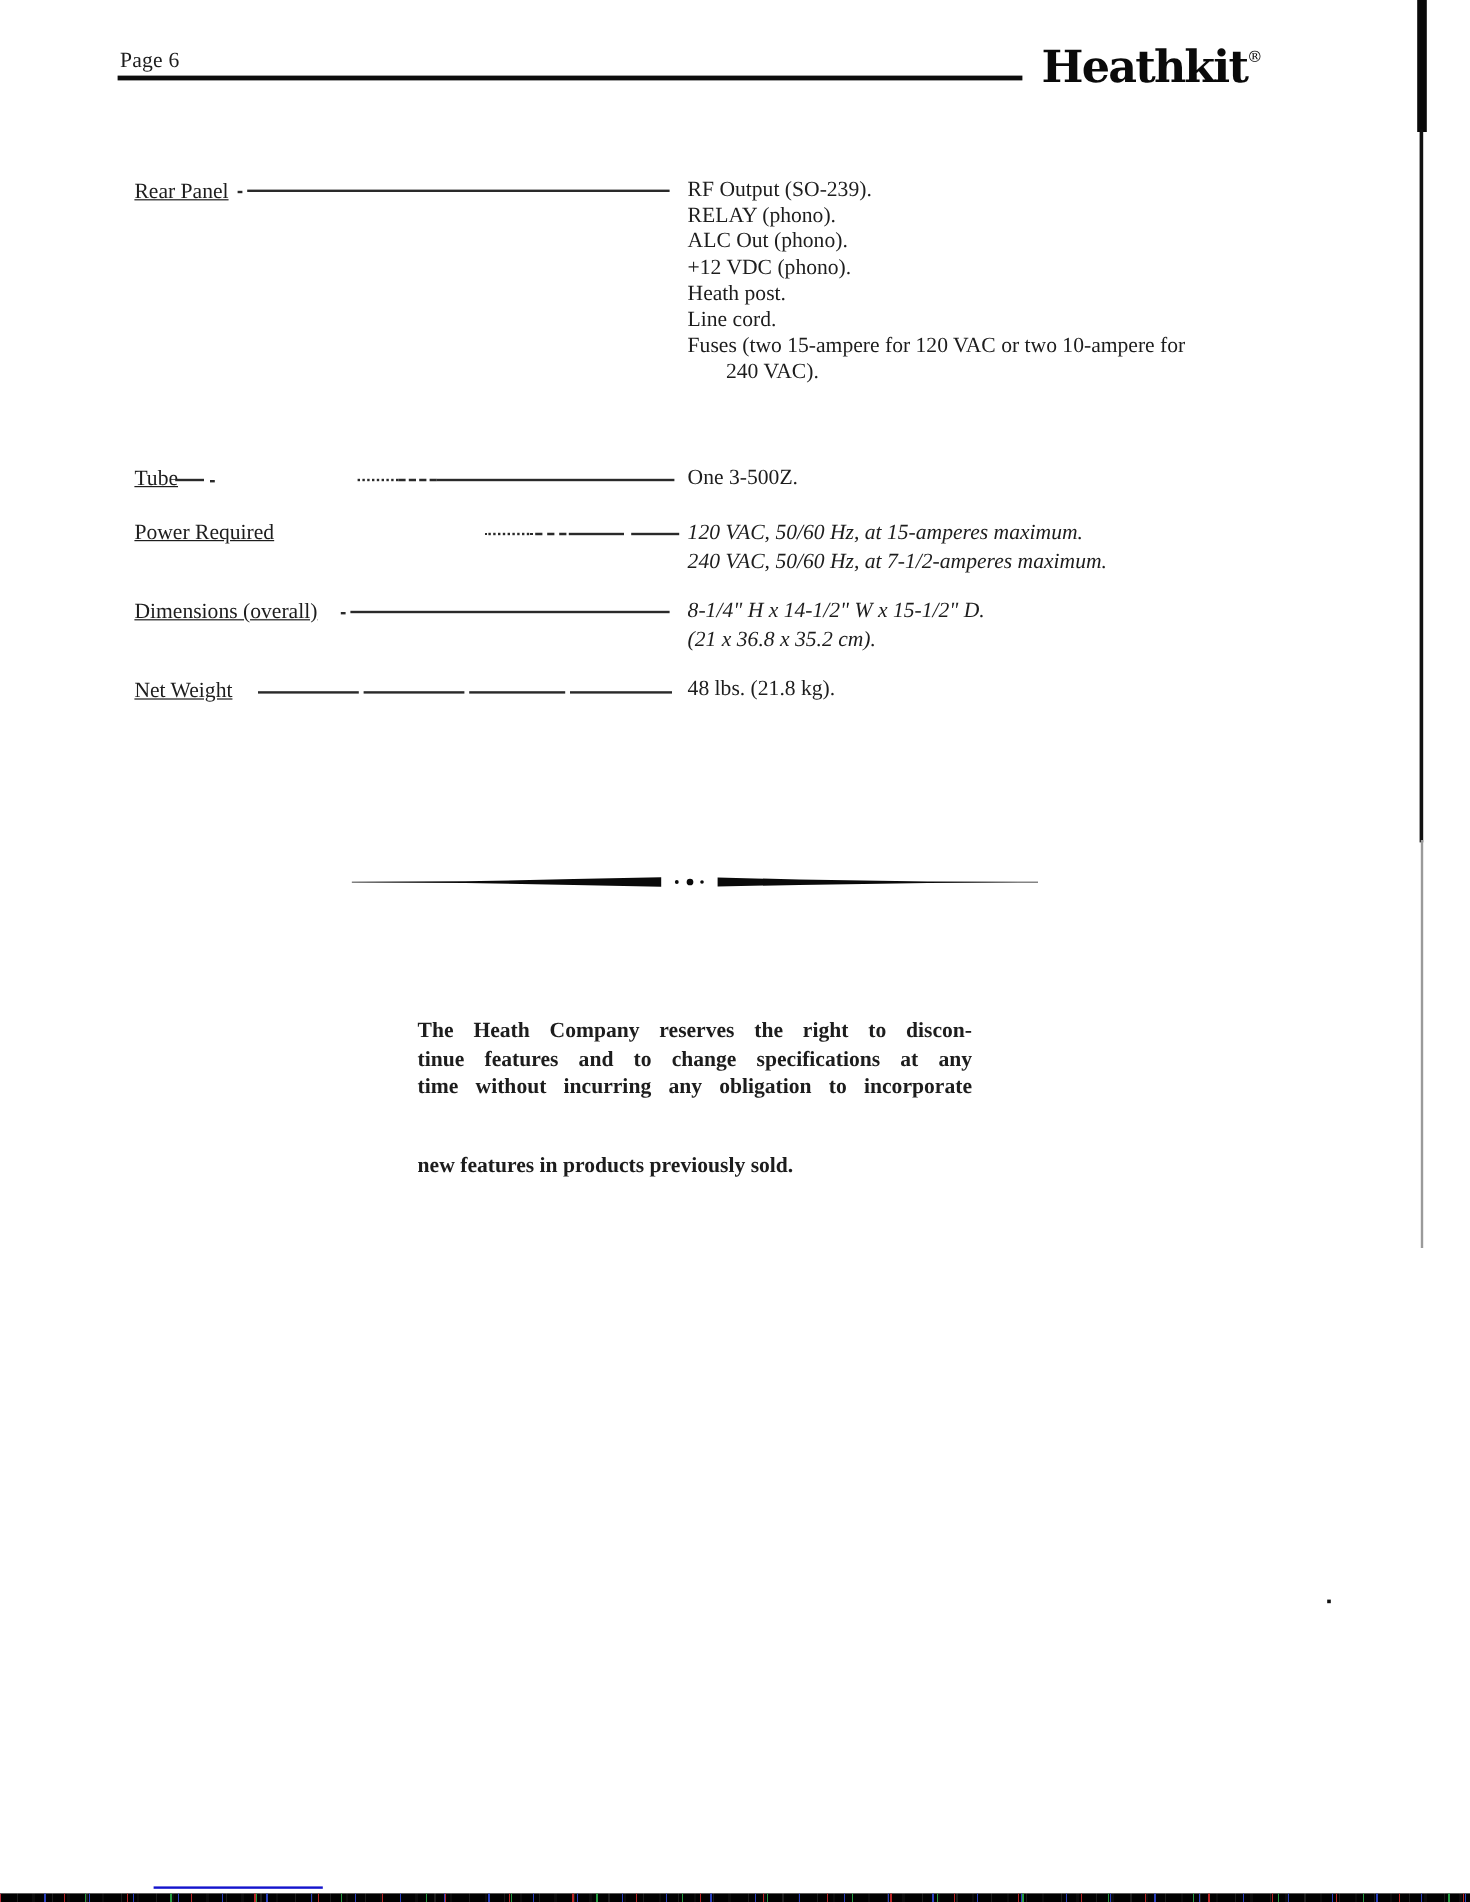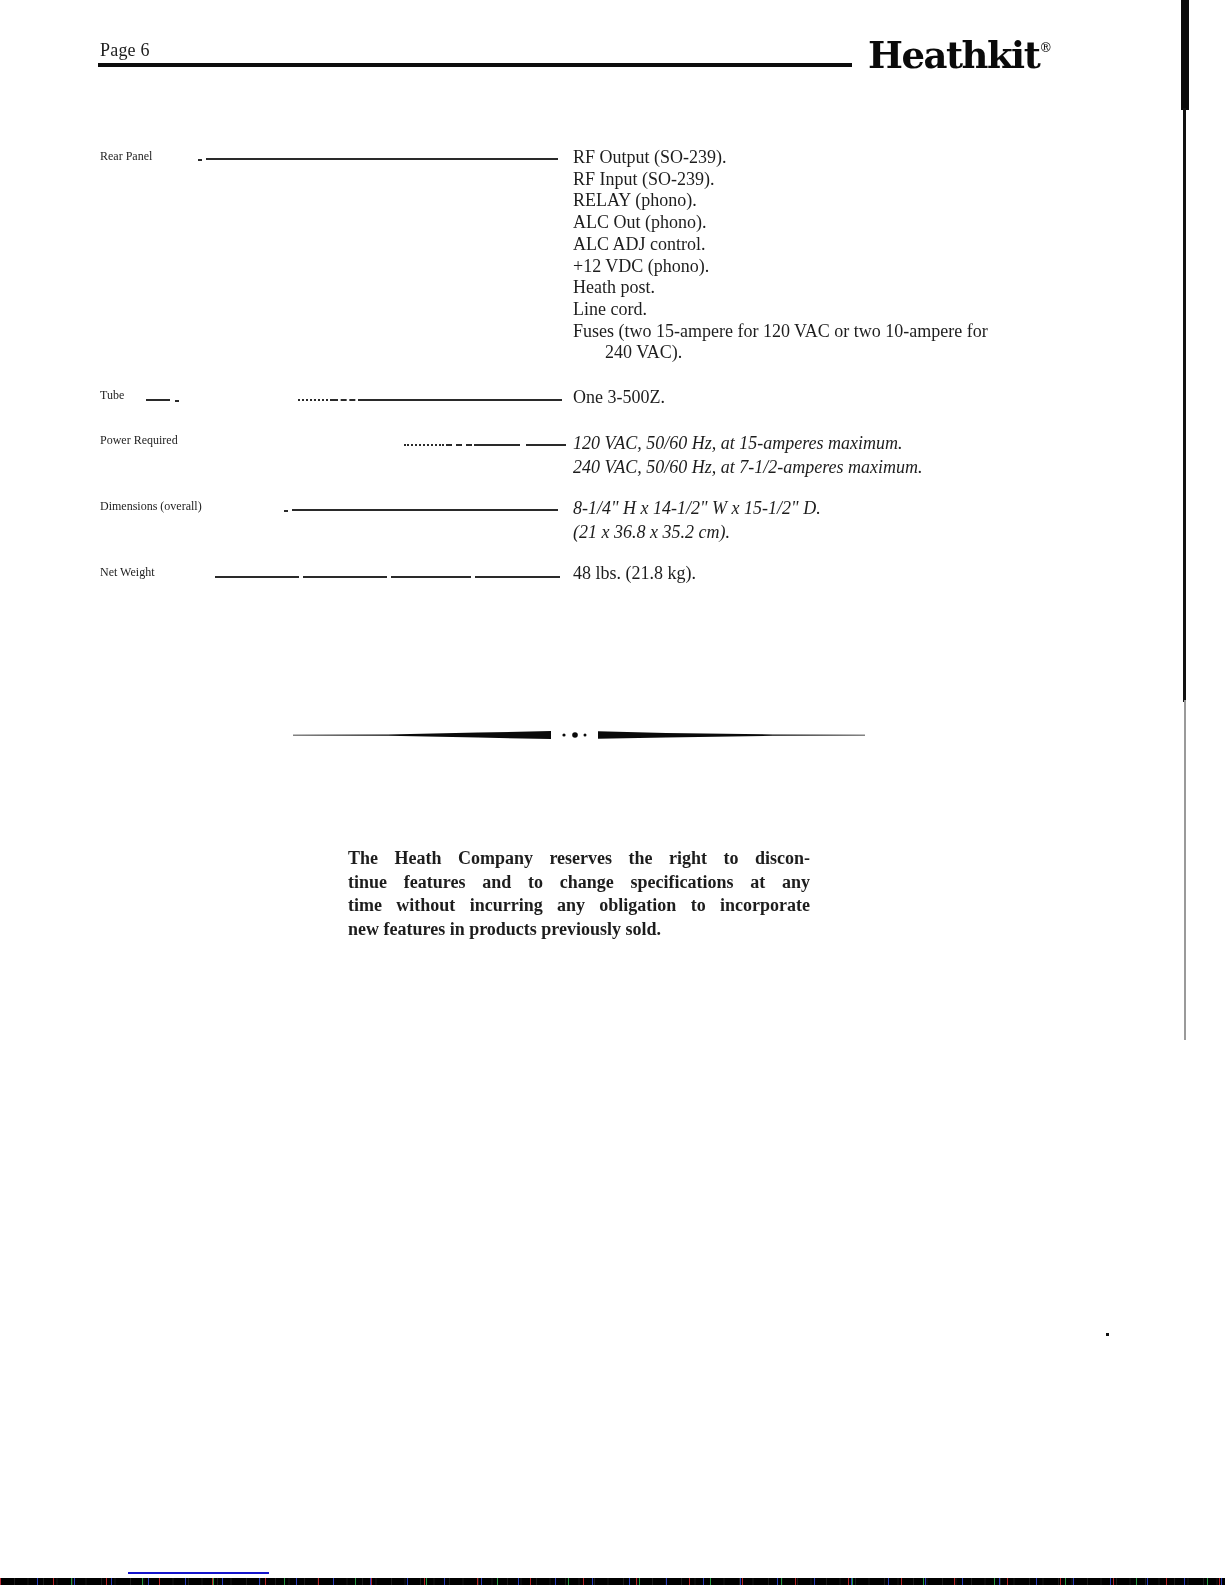--- a/index.html
+++ b/index.html
@@ -42,23 +42,24 @@
     vertical-align: 16px;
   }
 
   
   .vbar-thick { left: 1181px; top: 0; width: 8px; height: 110px; background: #090909; }
   .vbar-thin  { left: 1183px; top: 108px; width: 3px; height: 594px; background: #111111; }
   .vbar-gray  { left: 1184px; top: 700px; width: 2px; height: 340px; background: #9a9a9a; }
 
   
   .spec-label {
-    left: 100px;
-    font-size: 12px;
+    left: 112px;
+    font-size: 18px;
     white-space: nowrap;
+    text-decoration: underline;
   }
   .spec-values {
     left: 573px;
     width: 540px;
     font-size: 18px;
     line-height: 21.7px;
   }
   .spec-values.wide-lh { line-height: 23.5px; font-style: italic; }
   .spec-values .indent { padding-left: 32px; }
 
@@ -79,20 +80,21 @@
     font-weight: bold;
   }
   .disclaimer .line {
     text-align: justify;
     text-align-last: justify;
     white-space: normal;
   }
   .disclaimer .line.last {
     text-align: left;
     text-align-last: left;
+    margin-top: 42px;
   }
 
   
   .speck-dot { left: 1106px; top: 1333px; width: 3px; height: 3px; background: #111; }
   .blue-line { left: 128px; top: 1572px; width: 141px; height: 2px; background: #1414cc; }
   .noise-band {
     left: 0; top: 1578px; width: 1225px; height: 7px;
     background-image:
       repeating-linear-gradient(90deg, rgba(205,40,40,0.9) 0 1px, transparent 1px 53px),
       repeating-linear-gradient(90deg, rgba(45,70,210,0.9) 0 1px, transparent 1px 37px),
@@ -114,24 +116,22 @@
 
   <div class="abs vbar-thick"></div>
   <div class="abs vbar-thin"></div>
   <div class="abs vbar-gray"></div>
 
   <div class="abs spec-label" style="top:149px">Rear Panel</div>
   <div class="leader-dot" style="left:198px; top:159px"></div>
   <div class="leader-seg" style="left:206px; top:158px; width:352px"></div>
   <div class="abs spec-values" style="top:147px">
     <div>RF Output (SO-239).</div>
-    <div>RF Input (SO-239).</div>
     <div>RELAY (phono).</div>
     <div>ALC Out (phono).</div>
-    <div>ALC ADJ control.</div>
     <div>+12 VDC (phono).</div>
     <div>Heath post.</div>
     <div>Line cord.</div>
     <div>Fuses (two 15-ampere for 120 VAC or two 10-ampere for</div>
     <div class="indent">240 VAC).</div>
   </div>
 
   <div class="abs spec-label" style="top:388px">Tube</div>
   <div class="leader-seg" style="left:146px; top:399px; width:24px"></div>
   <div class="leader-dot" style="left:175px; top:400px"></div>

